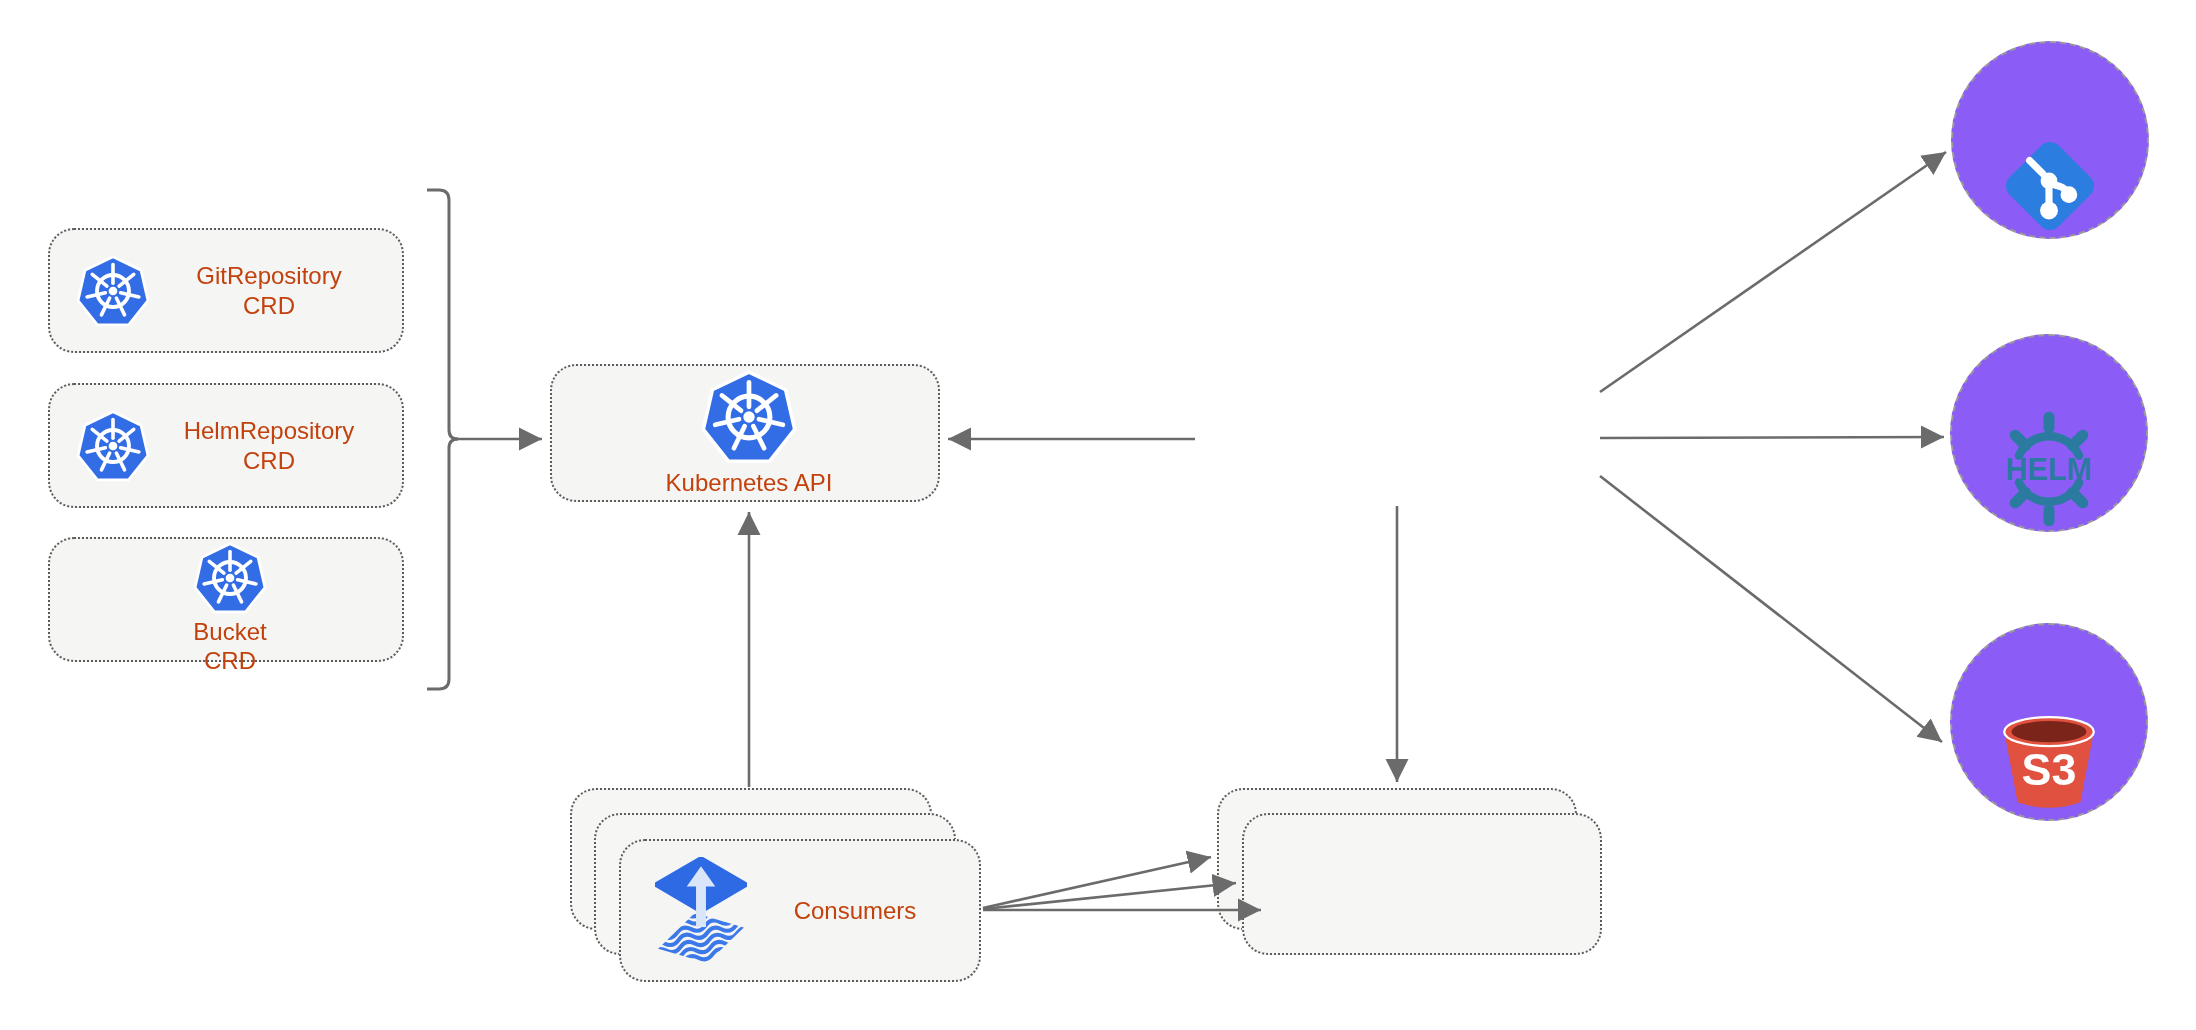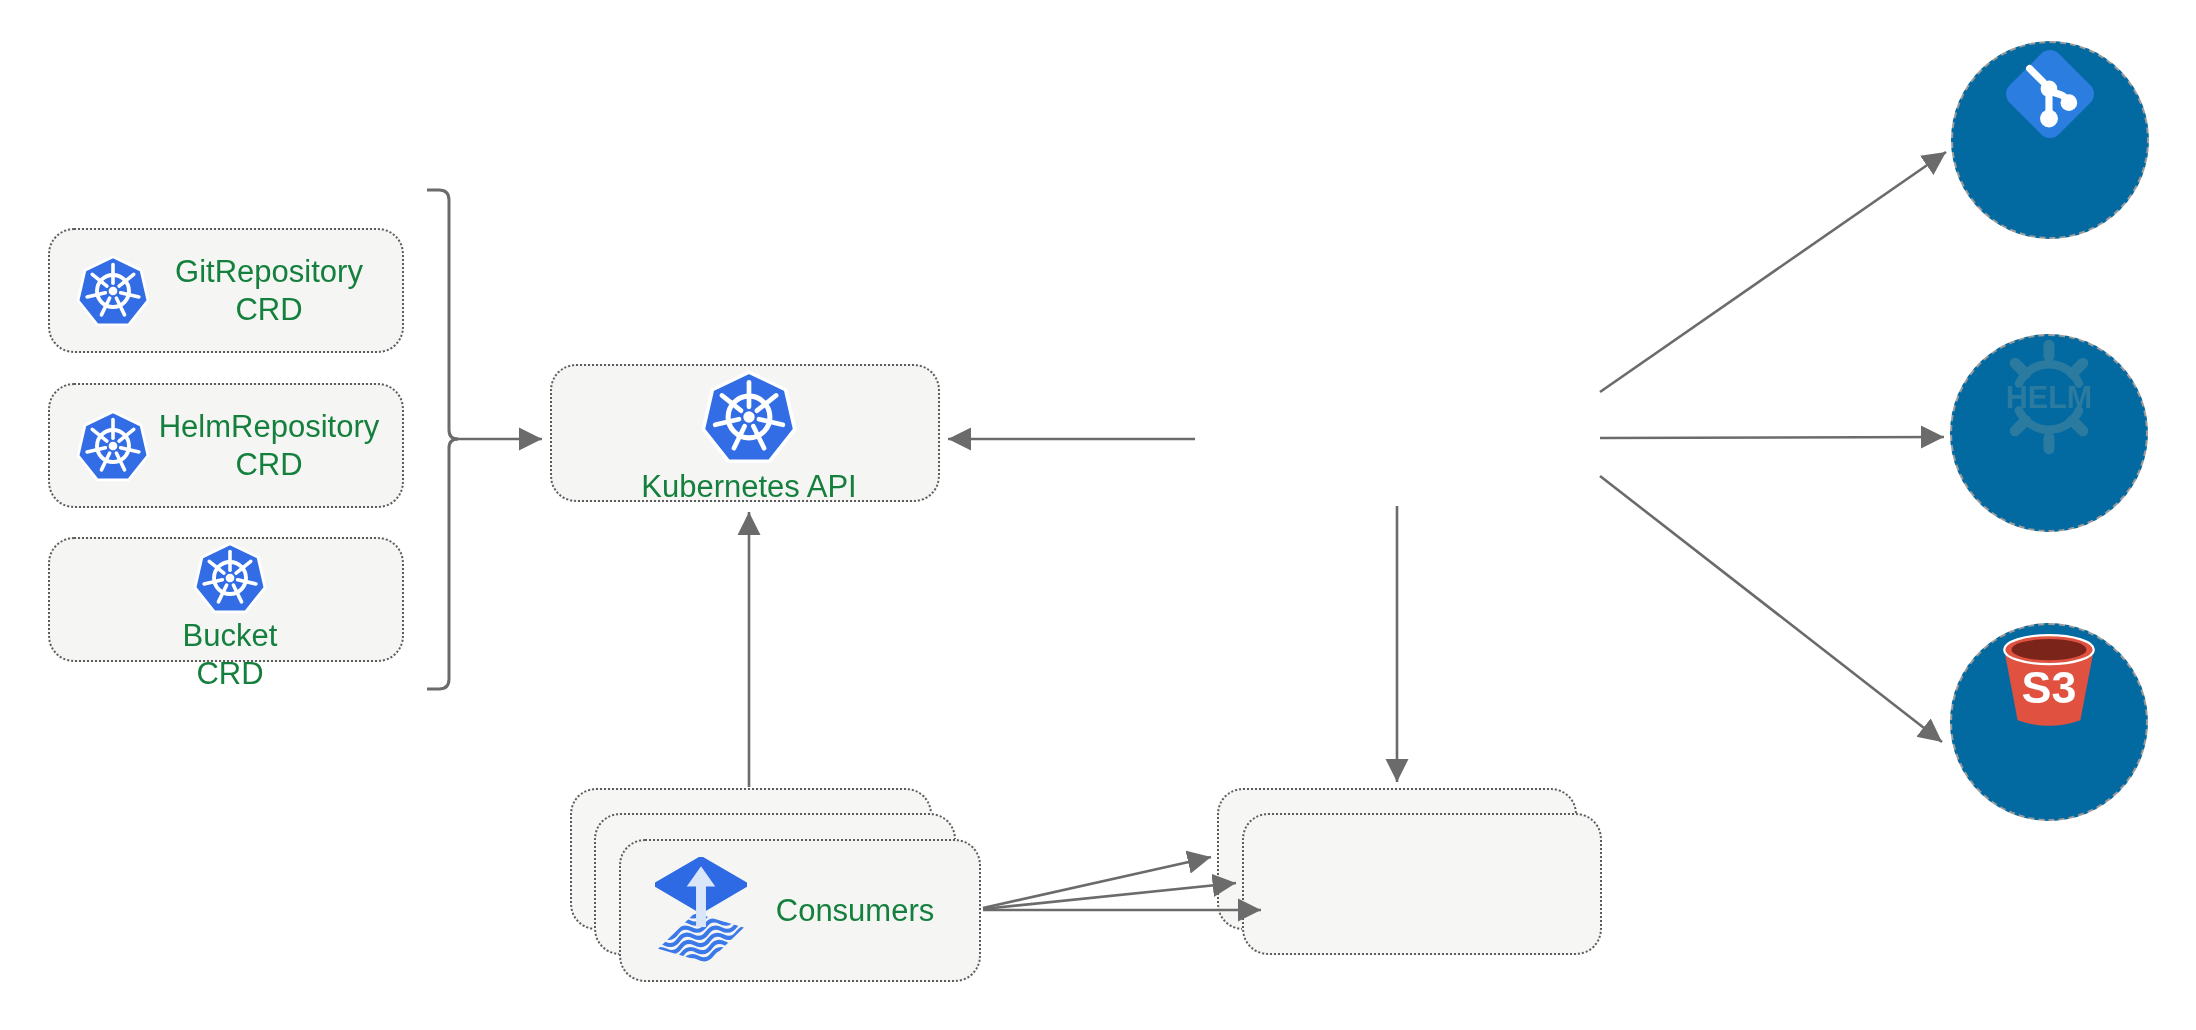--- a/index.html
+++ b/index.html
@@ -9,29 +9,29 @@
   
   .nbox{
     position:absolute;
     background:#f5f5f4;
     border:2.4px dotted #5c5c5c;
     border-radius:26px;
     box-sizing:border-box;
     display:flex;align-items:center;
     padding:0 16px 0 24px;
   }
-  .nbox .txt{flex:1;text-align:center;font-size:31px;line-height:1.22;color:#15803d;}
+  .nbox .txt{flex:1;text-align:center;font-size:24px;line-height:1.22;color:#c2410c;}
   .stackback{
     position:absolute;background:#f6f6f5;border:2.4px dotted #5c5c5c;
     border-radius:26px;box-sizing:border-box;
   }
   .circle{
     position:absolute;width:198px;height:198px;border-radius:50%;
-    background:#0369a1;border:2.6px dashed #9a9a9a;box-sizing:border-box;
-    display:flex;align-items:flex-start;justify-content:center;
+    background:#8b5cf6;border:2.6px dashed #9a9a9a;box-sizing:border-box;
+    display:flex;align-items:flex-end;justify-content:center;
   }
   .icon{flex:none;display:block;}
   svg{display:block;}
   .edges{position:absolute;left:0;top:0;z-index:9;pointer-events:none;}
 </style>
 </head>
 <body>
 
 <div class="canvas">
 

